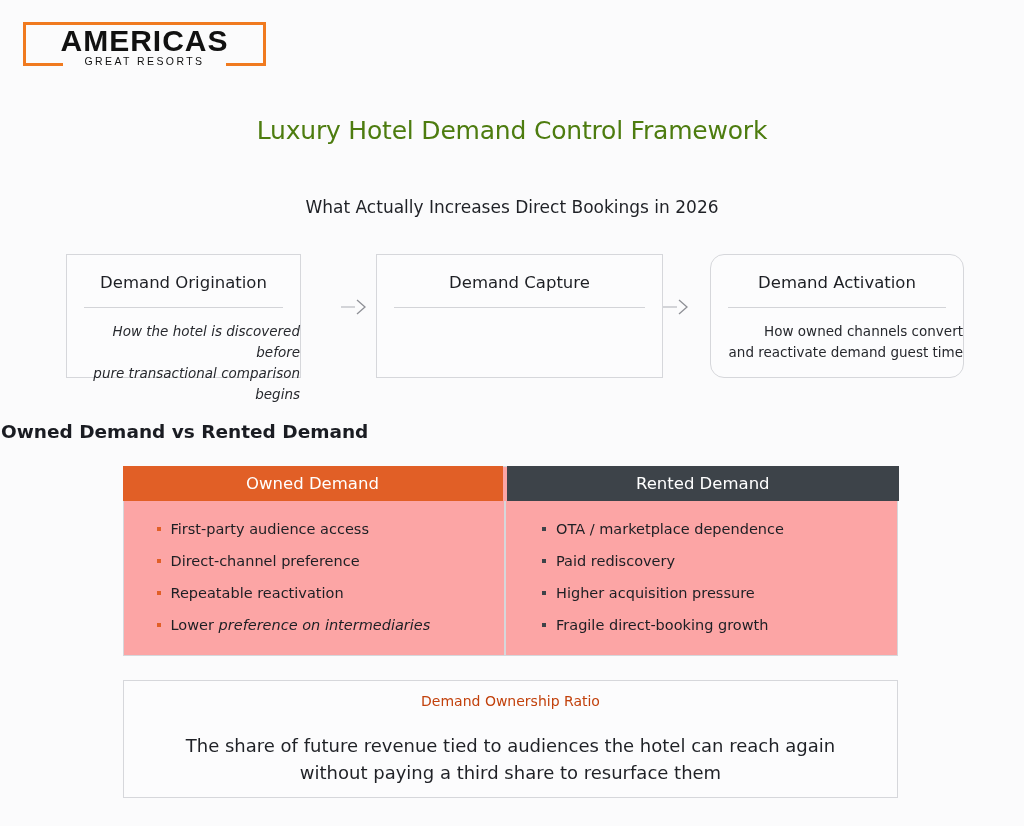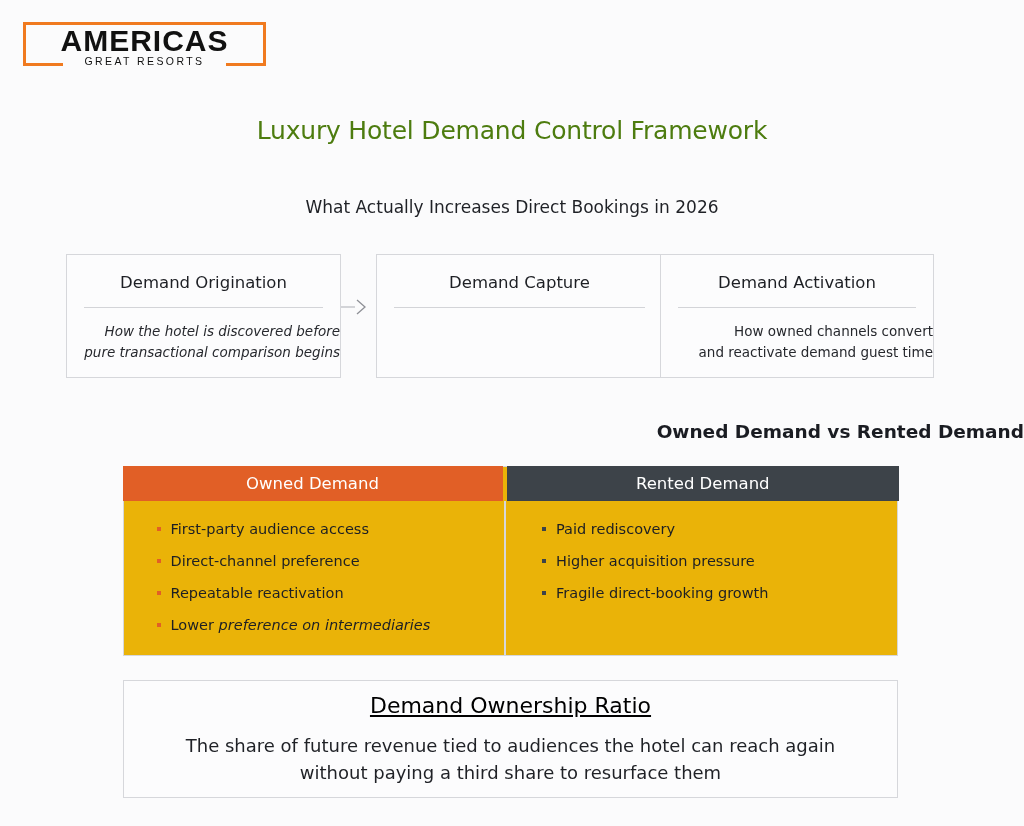--- a/index.html
+++ b/index.html
@@ -22,60 +22,60 @@
   .subtitle { position: absolute; left: 0; right: 0; top: 169px; text-align: center; font-size: 17px; color: #1f2126; margin-top: 28px; }
 
   
   .stage { position: absolute; top: 254px; height: 124px; background: #fcfcfd; border: 1.5px solid #d6d7db; }
   .stage-title { position: absolute; left: 0; right: 0; top: 18px; text-align: center; font-size: 16.5px; color: #1d1f24; }
   .stage-rule { position: absolute; left: 17px; right: 17px; top: 52px; height: 1px; background: #d3d4d8; }
   .stage-desc { position: absolute; left: 0; right: 0; top: 66px; text-align: right; font-size: 13.5px; line-height: 21px; color: #26282d; }
   .stage-desc.italic { font-style: italic; }
   .arrow { position: absolute; top: 296px; width: 30px; height: 22px; }
 
-  .section-title { position: absolute; left: 16px; right: 0; top: 421px; text-align: right; font-size: 18.5px; color: #1a1c22; }
+  .section-title { position: absolute; left: 1px; right: 0; top: 421px; text-align: left; font-size: 18.5px; color: #1a1c22; }
 
   
-  .compare { position: absolute; left: 123px; top: 466px; width: 775px; height: 190px; border: 1.5px solid #d6d7db; background: #eab308; }
+  .compare { position: absolute; left: 123px; top: 466px; width: 775px; height: 190px; border: 1.5px solid #d6d7db; background: #fca5a5; }
   .col { position: absolute; top: -1.5px; bottom: 0; }
   .col-owned { left: -1.5px; width: 380px; }
   .col-rented { left: 383px; right: -1.5px; }
   .col-divider { position: absolute; left: 380px; top: 34px; bottom: 0; width: 1.5px; background: #d6d7db; }
   .col-head { height: 35px; line-height: 35px; text-align: center; color: #fff; font-size: 16.5px; }
   .col-owned .col-head { background: #e15f26; }
   .col-rented .col-head { background: #3d4349; }
   .list { list-style: none; padding-top: 18px; }
   .col-owned .list { padding-left: 34px; }
   .col-rented .list { padding-left: 35px; }
   .list li { position: relative; height: 32px; line-height: 20px; font-size: 14.5px; color: #1d1f24; padding-left: 14px; }
   .bullet { position: absolute; left: 0; top: 8px; width: 4px; height: 4px; }
   .col-owned .bullet { background: #e15f26; }
   .col-rented .bullet { background: #3d4349; }
   .it { font-style: italic; }
 
   
   .ratio { position: absolute; left: 123px; top: 680px; width: 775px; height: 118px; border: 1.5px solid #d6d7db; background: #fcfcfd; }
-  .ratio-title { position: absolute; left: 0; right: 0; top: 12px; text-align: center; font-size: 22px; color: #000000; text-decoration: underline; }
+  .ratio-title { position: absolute; left: 0; right: 0; top: 12px; text-align: center; font-size: 14px; color: #c2410c; }
   .ratio-desc { position: absolute; left: 0; right: 0; top: 51px; text-align: center; font-size: 18px; line-height: 27px; color: #1f2126; }
 </style>
 </head>
 <body>
 
 <div class="logo">
   <div class="logo-frame"></div>
   <div class="logo-frame-bl"></div>
   <div class="logo-frame-br"></div>
   <div class="logo-main">AMERICAS</div>
   <div class="logo-sub"><span>GREAT RESORTS</span></div>
 </div>
 
 <h1 class="title">Luxury Hotel Demand Control Framework</h1>
 <div class="subtitle">What Actually Increases Direct Bookings in 2026</div>
 
-<div class="stage" style="left:66px; width:275px;">
+<div class="stage" style="left:66px; width:235px;">
   <div class="stage-title">Demand Origination</div>
   <div class="stage-rule"></div>
   <div class="stage-desc italic">
     <div>How the hotel is discovered before</div>
     <div>pure transactional comparison begins</div>
   </div>
 </div>
 
 <svg class="arrow" style="left:341px;" viewBox="0 0 30 22">
   <line x1="0" y1="11" x2="14" y2="11" stroke="#b9bbc0" stroke-width="1.2"></line>
@@ -85,21 +85,21 @@
 <div class="stage" style="left:376px; width:287px;">
   <div class="stage-title">Demand Capture</div>
   <div class="stage-rule"></div>
 </div>
 
 <svg class="arrow" style="left:663px;" viewBox="0 0 30 22">
   <line x1="0" y1="11" x2="14" y2="11" stroke="#b9bbc0" stroke-width="1.2"></line>
   <polyline points="16,4 24,11 16,18" fill="none" stroke="#8e9096" stroke-width="1.3"></polyline>
 </svg>
 
-<div class="stage" style="left:660px; width:274px;">
+<div class="stage" style="left:710px; width:254px;border-radius:14px;">
   <div class="stage-title">Demand Activation</div>
   <div class="stage-rule"></div>
   <div class="stage-desc">
     <div>How owned channels convert</div>
     <div>and reactivate demand guest time</div>
   </div>
 </div>
 
 <h2 class="section-title">Owned Demand vs Rented Demand</h2>
 
@@ -110,20 +110,21 @@
     <ul class="list">
       <li><span class="bullet"></span><span>First-party audience access</span></li>
       <li><span class="bullet"></span><span>Direct-channel preference</span></li>
       <li><span class="bullet"></span><span>Repeatable reactivation</span></li>
       <li><span class="bullet"></span><span>Lower</span> <span class="it">preference on intermediaries</span></li>
     </ul>
   </div>
   <div class="col col-rented">
     <div class="col-head">Rented Demand</div>
     <ul class="list">
+      <li><span class="bullet"></span><span>OTA / marketplace dependence</span></li>
       <li><span class="bullet"></span><span>Paid rediscovery</span></li>
       <li><span class="bullet"></span><span>Higher acquisition pressure</span></li>
       <li><span class="bullet"></span><span>Fragile direct-booking growth</span></li>
     </ul>
   </div>
 </div>
 
 <div class="ratio">
   <div class="ratio-title">Demand Ownership Ratio</div>
   <div class="ratio-desc">

